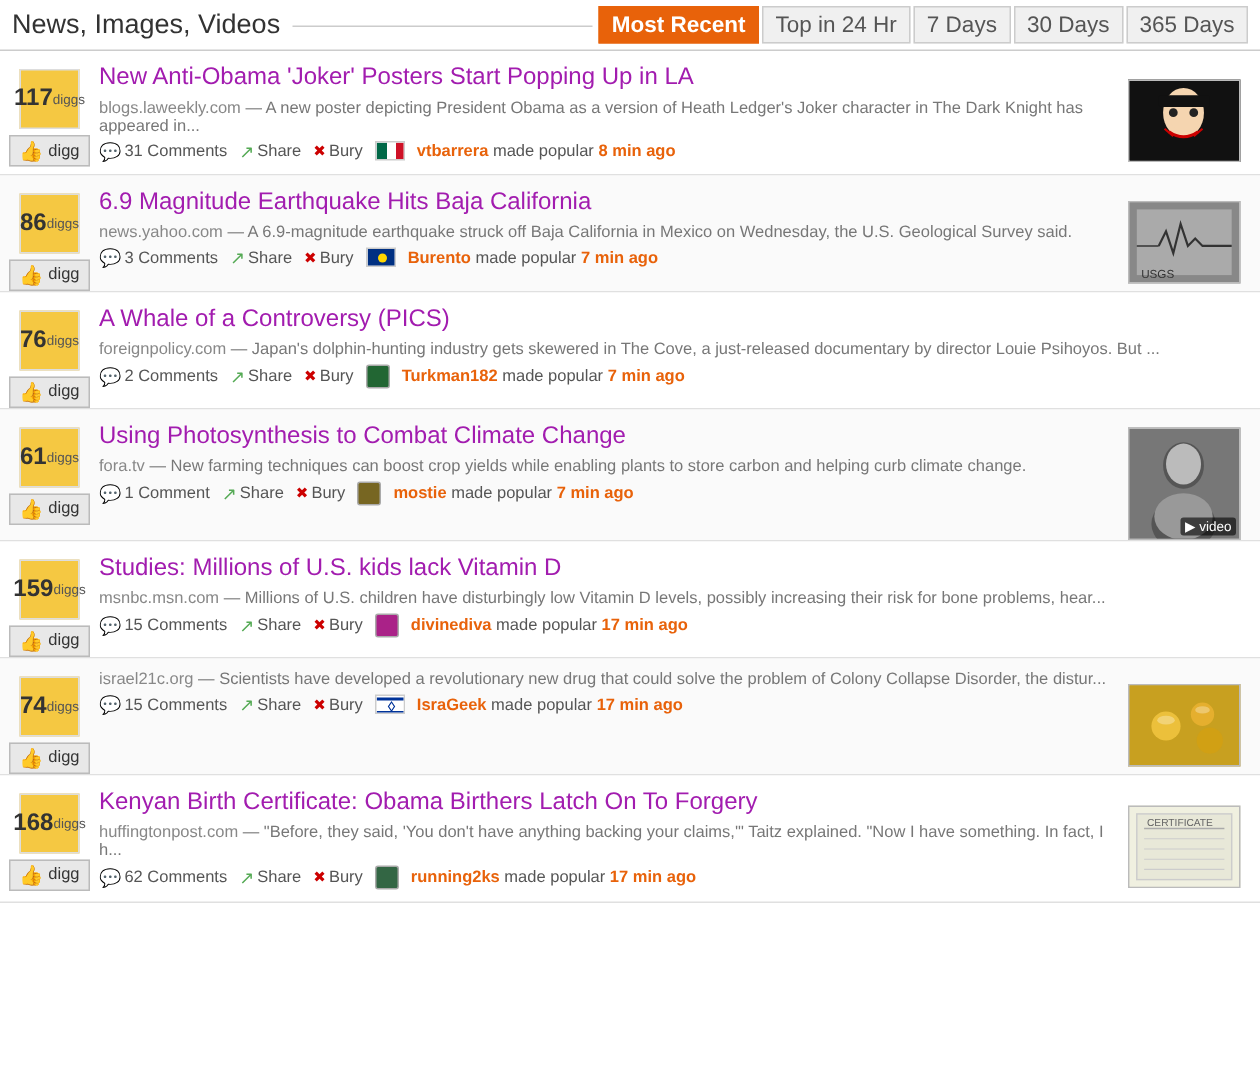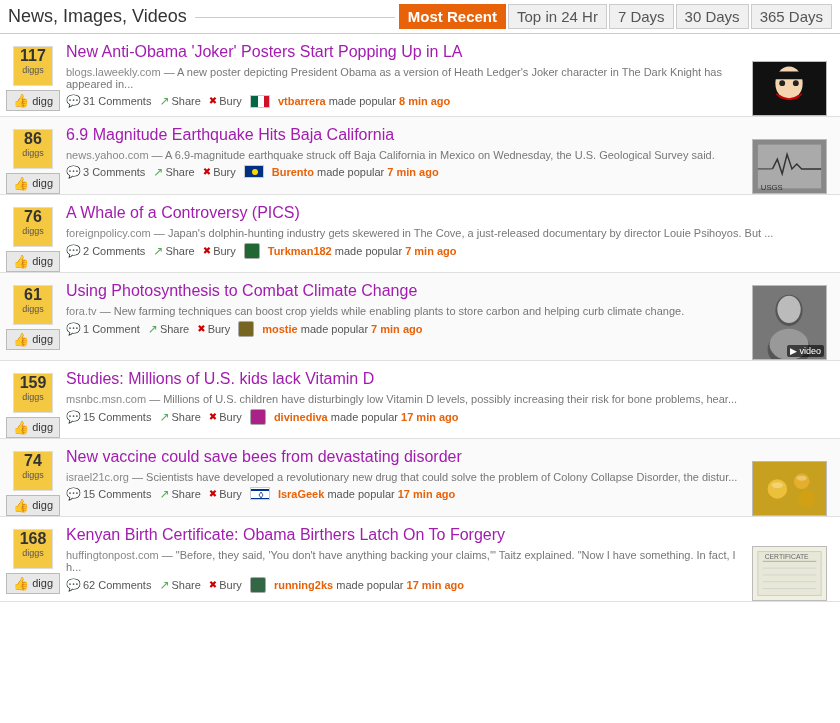--- a/index.html
+++ b/index.html
@@ -66,23 +66,23 @@
       flex-direction: column;
       align-items: center;
       justify-content: flex-start;
       padding-top: 4px;
     }
     .digg-number {
       background: #f5c842;
       width: 40px;
       height: 40px;
       display: flex;
-      flex-direction: column;
-      align-items: center;
-      justify-content: flex-start;
+      flex-direction: row;
+      align-items: center;
+      justify-content: center;
       font-size: 16px;
       font-weight: bold;
       color: #333;
       border: 1px solid #ddd;
     }
     .digg-number span.diggs-label {
       font-size: 9px;
       font-weight: normal;
       color: #555;
     }
@@ -137,21 +137,21 @@
       gap: 2px;
     }
     .meta-icon { font-size: 12px; }
     .popular-text { font-size: 11px; color: #555; }
     .popular-text strong { color: #e8620a; }
 
     .story-thumb {
       width: 80px;
       min-width: 80px;
       display: flex;
-      align-items: flex-end;
+      align-items: center;
       padding-top: 4px;
     }
     .thumb-img {
       width: 75px;
       height: 55px;
       background: #ccc;
       border: 1px solid #bbb;
       display: flex;
       align-items: center;
       justify-content: center;
@@ -439,21 +439,20 @@
       <div class="digg-number">
         <span>74</span>
         <span class="diggs-label">diggs</span>
       </div>
       <button class="digg-btn">
         <span class="thumb-icon">👍</span>
         <span>digg</span>
       </button>
     </div>
     <div class="story-content">
-      <a href="#" class="story-title">New vaccine could save bees from devastating disorder</a>
       <div class="story-source">
         <span class="domain">israel21c.org</span>
         <span> — Scientists have developed a revolutionary new drug that could solve the problem of Colony Collapse Disorder, the distur...</span>
       </div>
       <div class="story-meta">
         <a href="#" class="meta-link">
           <span class="meta-icon comment-icon">💬</span>
           <span>15 Comments</span>
         </a>
         <a href="#" class="meta-link">

